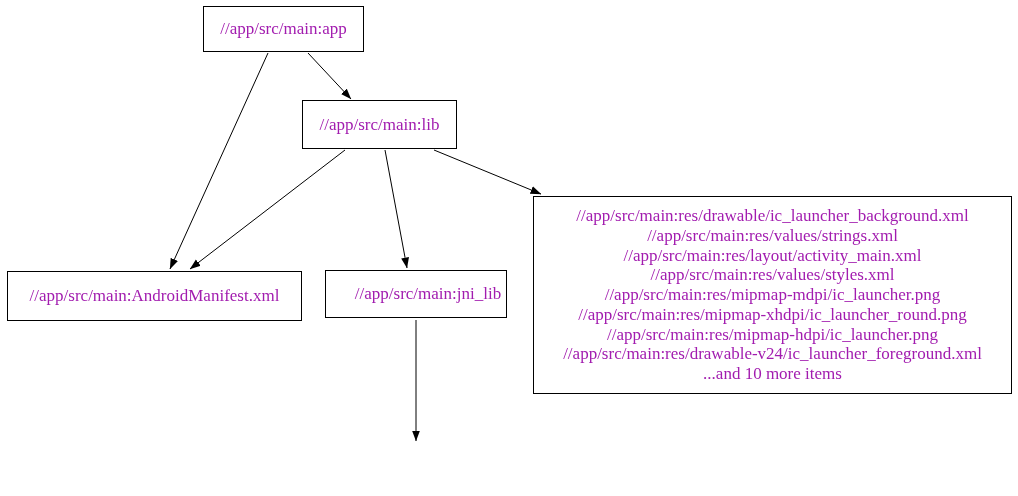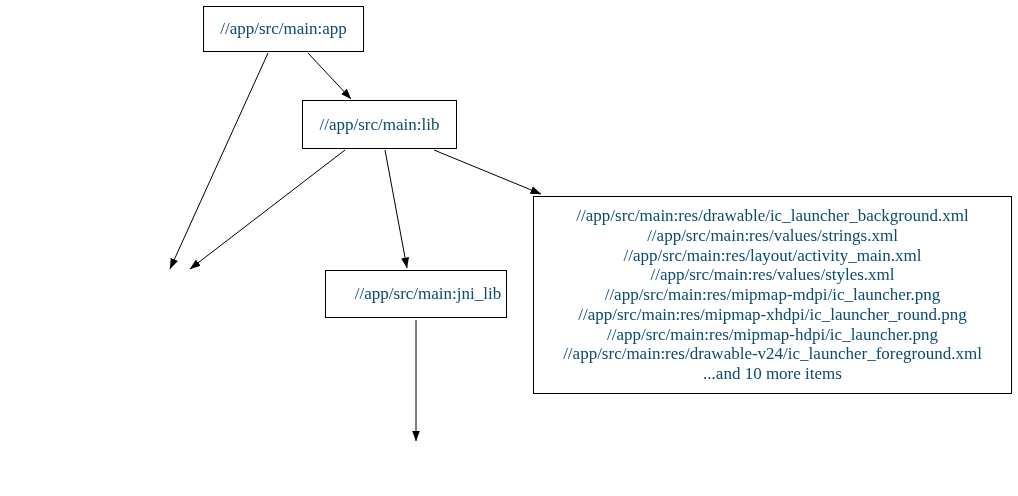--- a/index.html
+++ b/index.html
@@ -2,21 +2,21 @@
 <html><head>
 <meta charset="utf-8">
 <style>
   html, body { margin: 0; padding: 0; background: #ffffff; }
   .canvas {
     position: relative;
     width: 1018px;
     height: 496px;
     background: #ffffff;
     font-family: "Liberation Serif", "DejaVu Serif", serif;
-    color: #0c4a6e;
+    color: #a21caf;
     overflow: hidden;
   }
   .edges {
     position: absolute;
     left: 0; top: 0;
     width: 1018px; height: 496px;
   }
   .node {
     position: absolute;
     box-sizing: border-box;
@@ -61,20 +61,23 @@
   </svg>
 
   <div class="node node-app">
     <span>//app/src/main:app</span>
   </div>
 
   <div class="node node-lib">
     <span>//app/src/main:lib</span>
   </div>
 
+  <div class="node node-manifest">
+    <span>//app/src/main:AndroidManifest.xml</span>
+  </div>
 
   <div class="node node-jni">
     <span>//app/src/main:jni_lib</span>
   </div>
 
   <div class="node multiline node-resources">
     <div class="res-line">//app/src/main:res/drawable/ic_launcher_background.xml</div>
     <div class="res-line">//app/src/main:res/values/strings.xml</div>
     <div class="res-line">//app/src/main:res/layout/activity_main.xml</div>
     <div class="res-line">//app/src/main:res/values/styles.xml</div>

